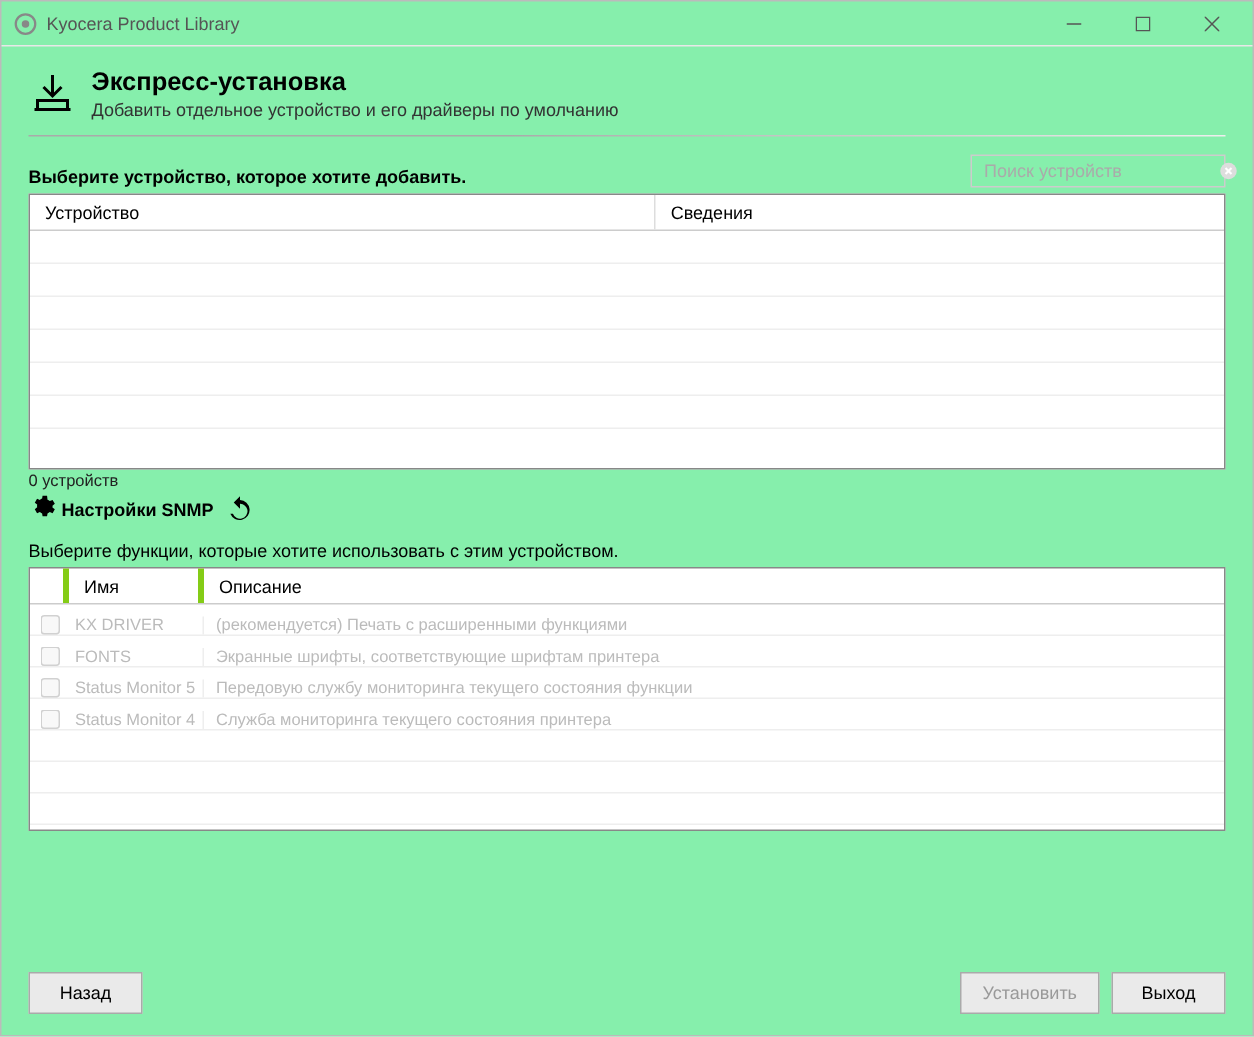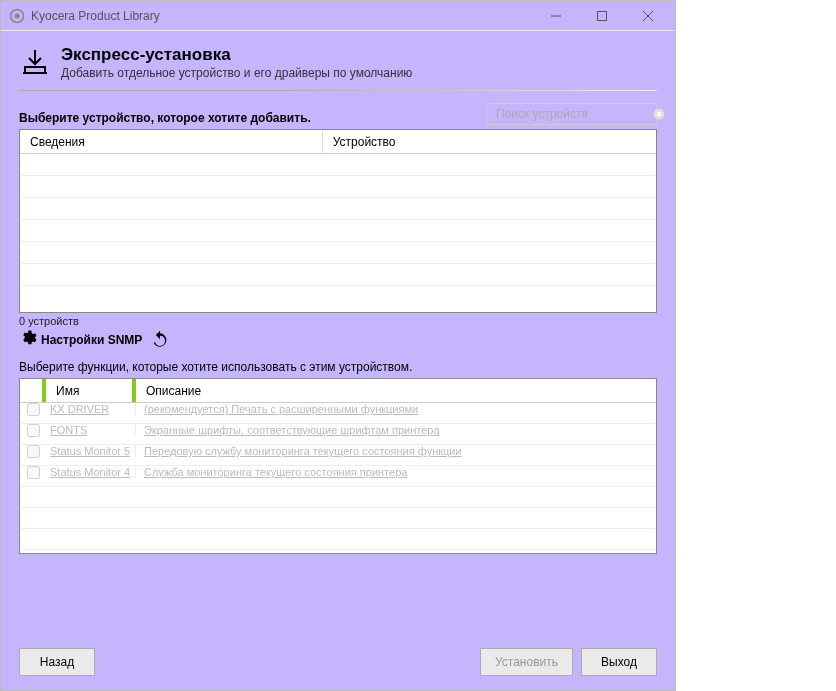--- a/index.html
+++ b/index.html
@@ -6,24 +6,24 @@
   body {
     margin: 0; padding: 0;
     font-family: "Segoe UI", Tahoma, sans-serif;
     font-size: 12px;
     background: #fff;
     color: #000;
     width: 836px; height: 691px;
     position: relative;
   }
   .window {
-    width: 676px; height: 691px;
+    width: 836px; height: 691px;
     border: 1px solid #bbb;
     display: flex; flex-direction: column;
-    background: #c4b5fd;
+    background: #86efac;
   }
   .titlebar {
     height: 30px;
     display: flex; align-items: center;
     padding: 0 4px 0 8px;
     border-bottom: 1px solid #e8e8e8;
   }
   .titlebar .app-icon {
     width: 16px; height: 16px; margin-right: 6px;
     display: inline-flex; align-items: center; justify-content: center;
@@ -97,21 +97,21 @@
     border: 1px solid #888; background: #fff; width: 100%;
     display: flex; flex-direction: column;
   }
   .feat-head {
     display: flex; height: 24px; align-items: center;
     border-bottom: 1px solid #ccc;
   }
   .fhcell { padding: 0 10px; font-size: 12px; color: #000; border-right: 4px solid #84cc16; height: 100%; display:flex; align-items:center; }
   .fhcell:last-child { border-right: none; }
   .feat-body { height: 150px; }
-  .feat-row { display: flex; height: 21px; align-items: flex-start; border-bottom: 1px solid #eee; color: #bbb; font-size: 11px; text-decoration: underline; }
+  .feat-row { display: flex; height: 21px; align-items: flex-end; border-bottom: 1px solid #eee; color: #bbb; font-size: 11px; }
   .feat-row .fc-cb { width: 26px; display:flex; justify-content:center; }
   .feat-row .fc-cb input { width:13px; height:13px; margin:0; }
   .feat-row .fc-name { width: 90px; padding: 0 4px; border-right: 1px solid #eee; white-space: nowrap; overflow: hidden; }
   .feat-row .fc-desc { flex:1; padding: 0 8px; white-space: nowrap; overflow: hidden; }
   .feat-stripe { height: 21px; border-bottom: 1px solid #eee; }
 
   .footer {
     border-top: 0;
     padding: 10px 18px 14px 18px;
     display: flex; align-items: center;
@@ -188,22 +188,22 @@
                 <circle cx="6" cy="6" r="5.5" fill="#ddd"></circle>
                 <line x1="4" y1="4" x2="8" y2="8" stroke="#fff" stroke-width="1.4"></line>
                 <line x1="8" y1="4" x2="4" y2="8" stroke="#fff" stroke-width="1.4"></line>
               </svg>
           </span>
         </span>
       </div>
 
       <div class="grid">
         <div class="grid-head">
+          <div class="ghcell" style="width:52.4%">Устройство</div>
           <div class="ghcell" style="flex:1">Сведения</div>
-          <div class="ghcell" style="width:52.4%">Устройство</div>
         </div>
         <div class="grid-body">
           <div class="grid-row-stripe"></div>
             <div class="grid-row-stripe"></div>
             <div class="grid-row-stripe"></div>
           <div class="grid-row-stripe"></div>
             <div class="grid-row-stripe"></div>
             <div class="grid-row-stripe"></div>
           <div class="grid-row-stripe"></div>
         </div>

